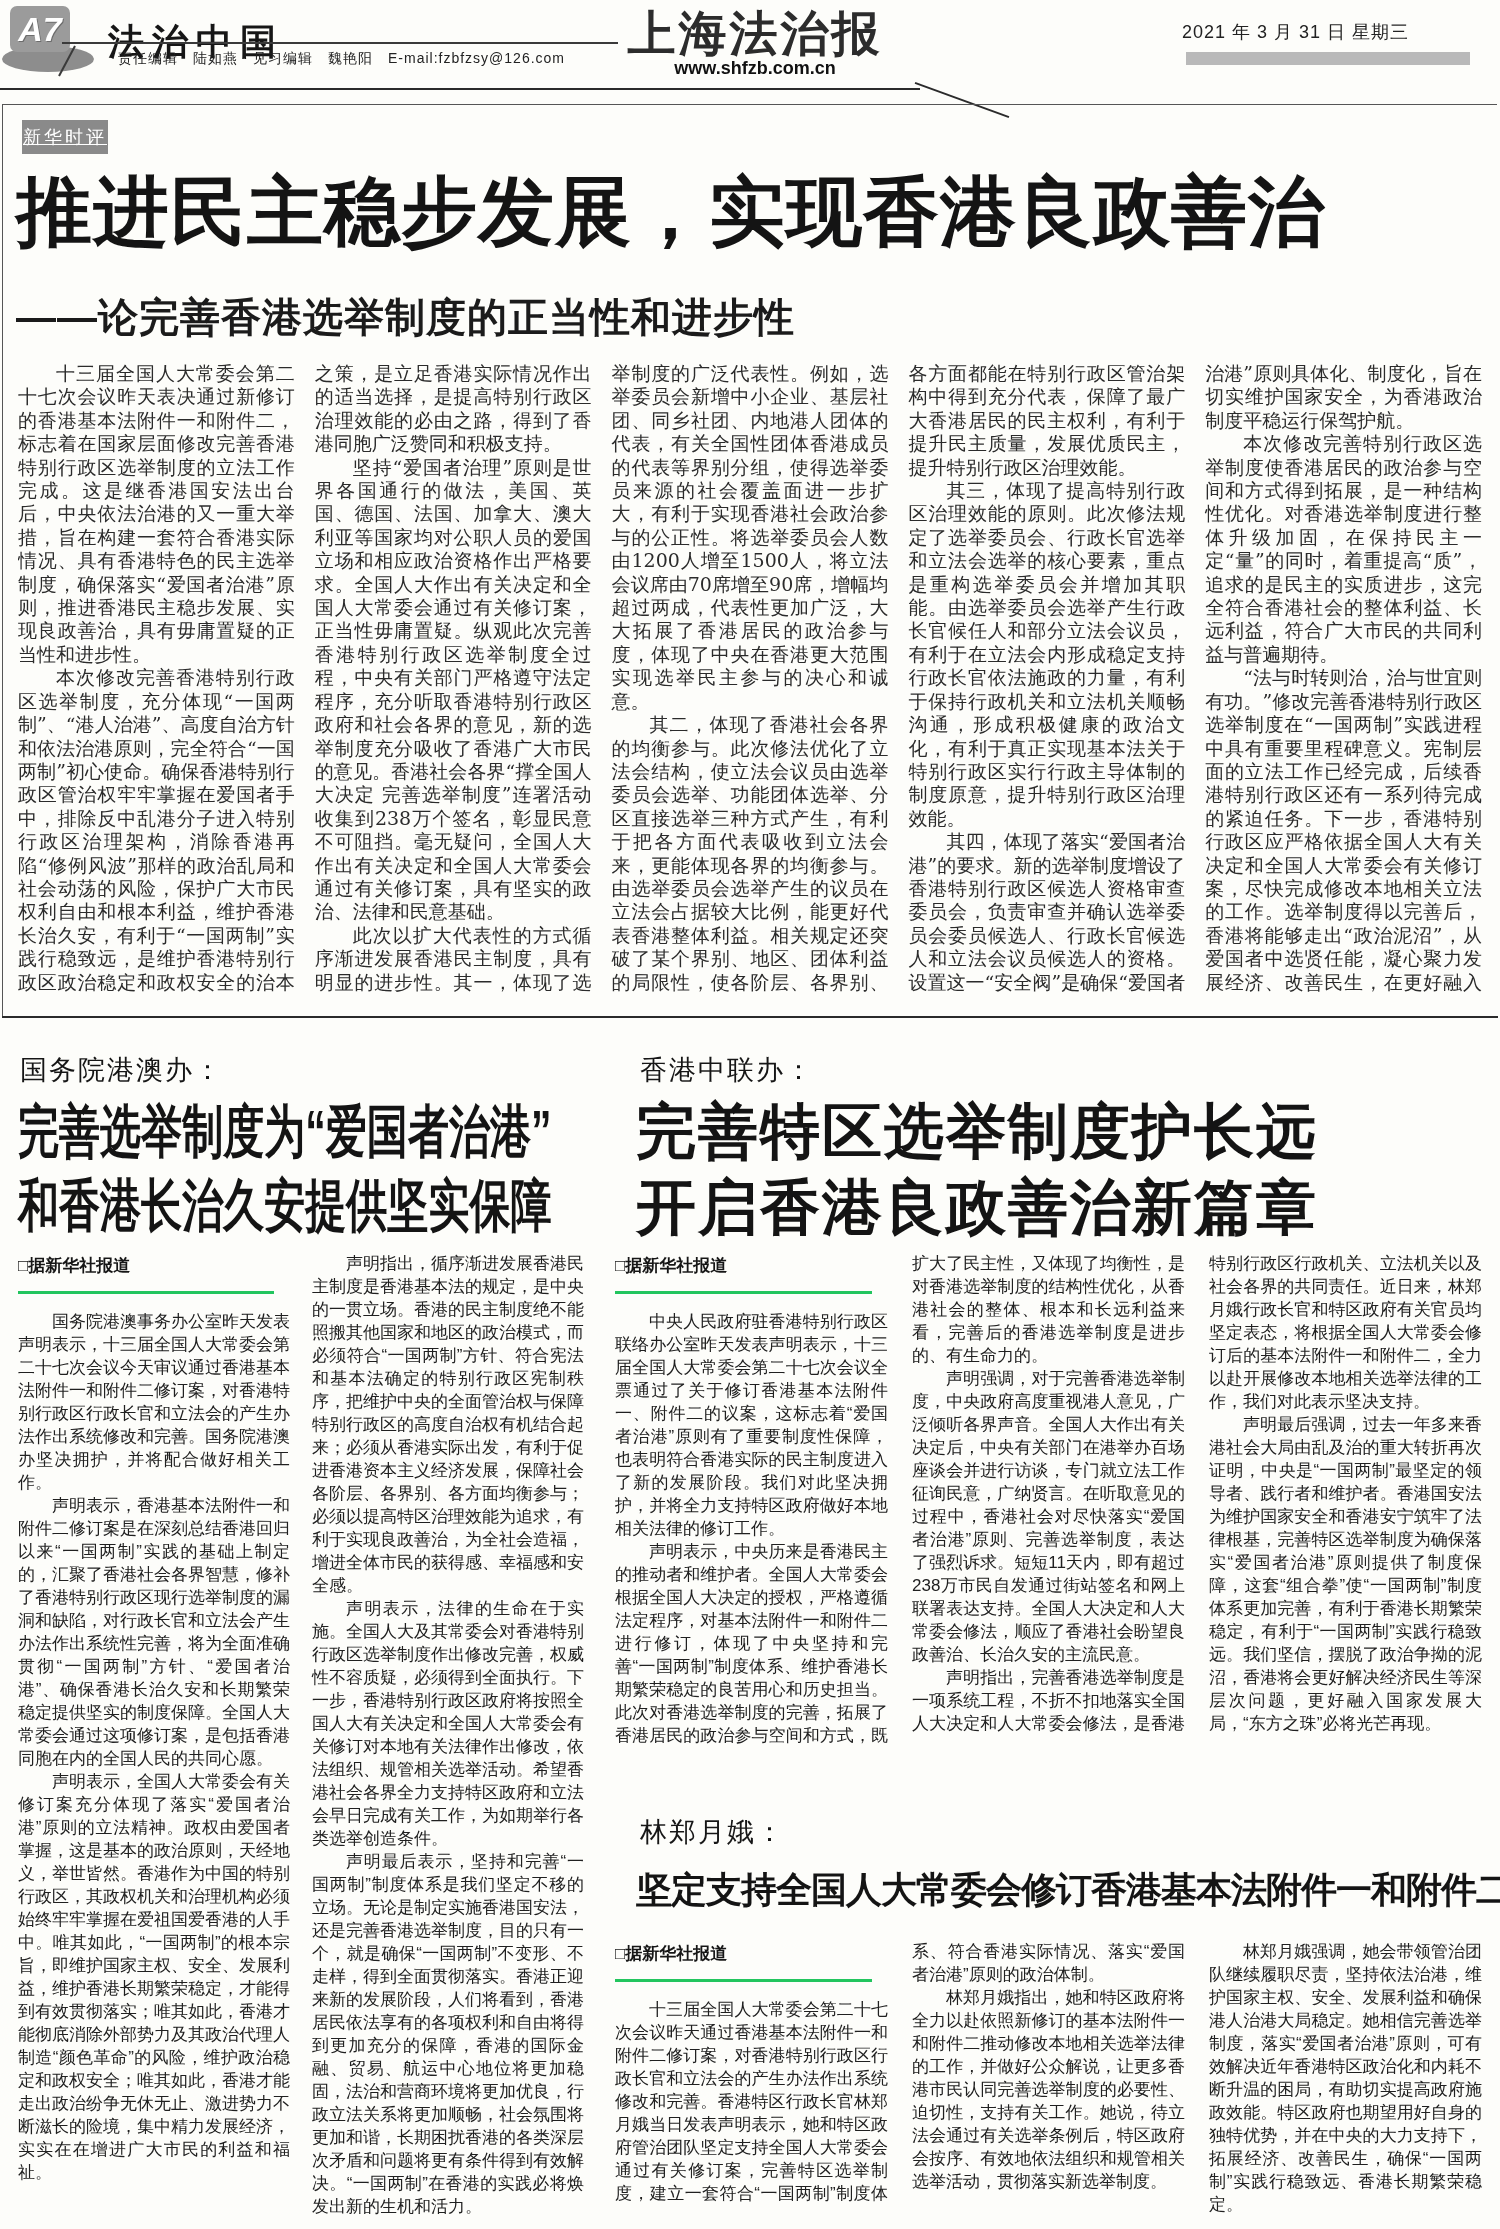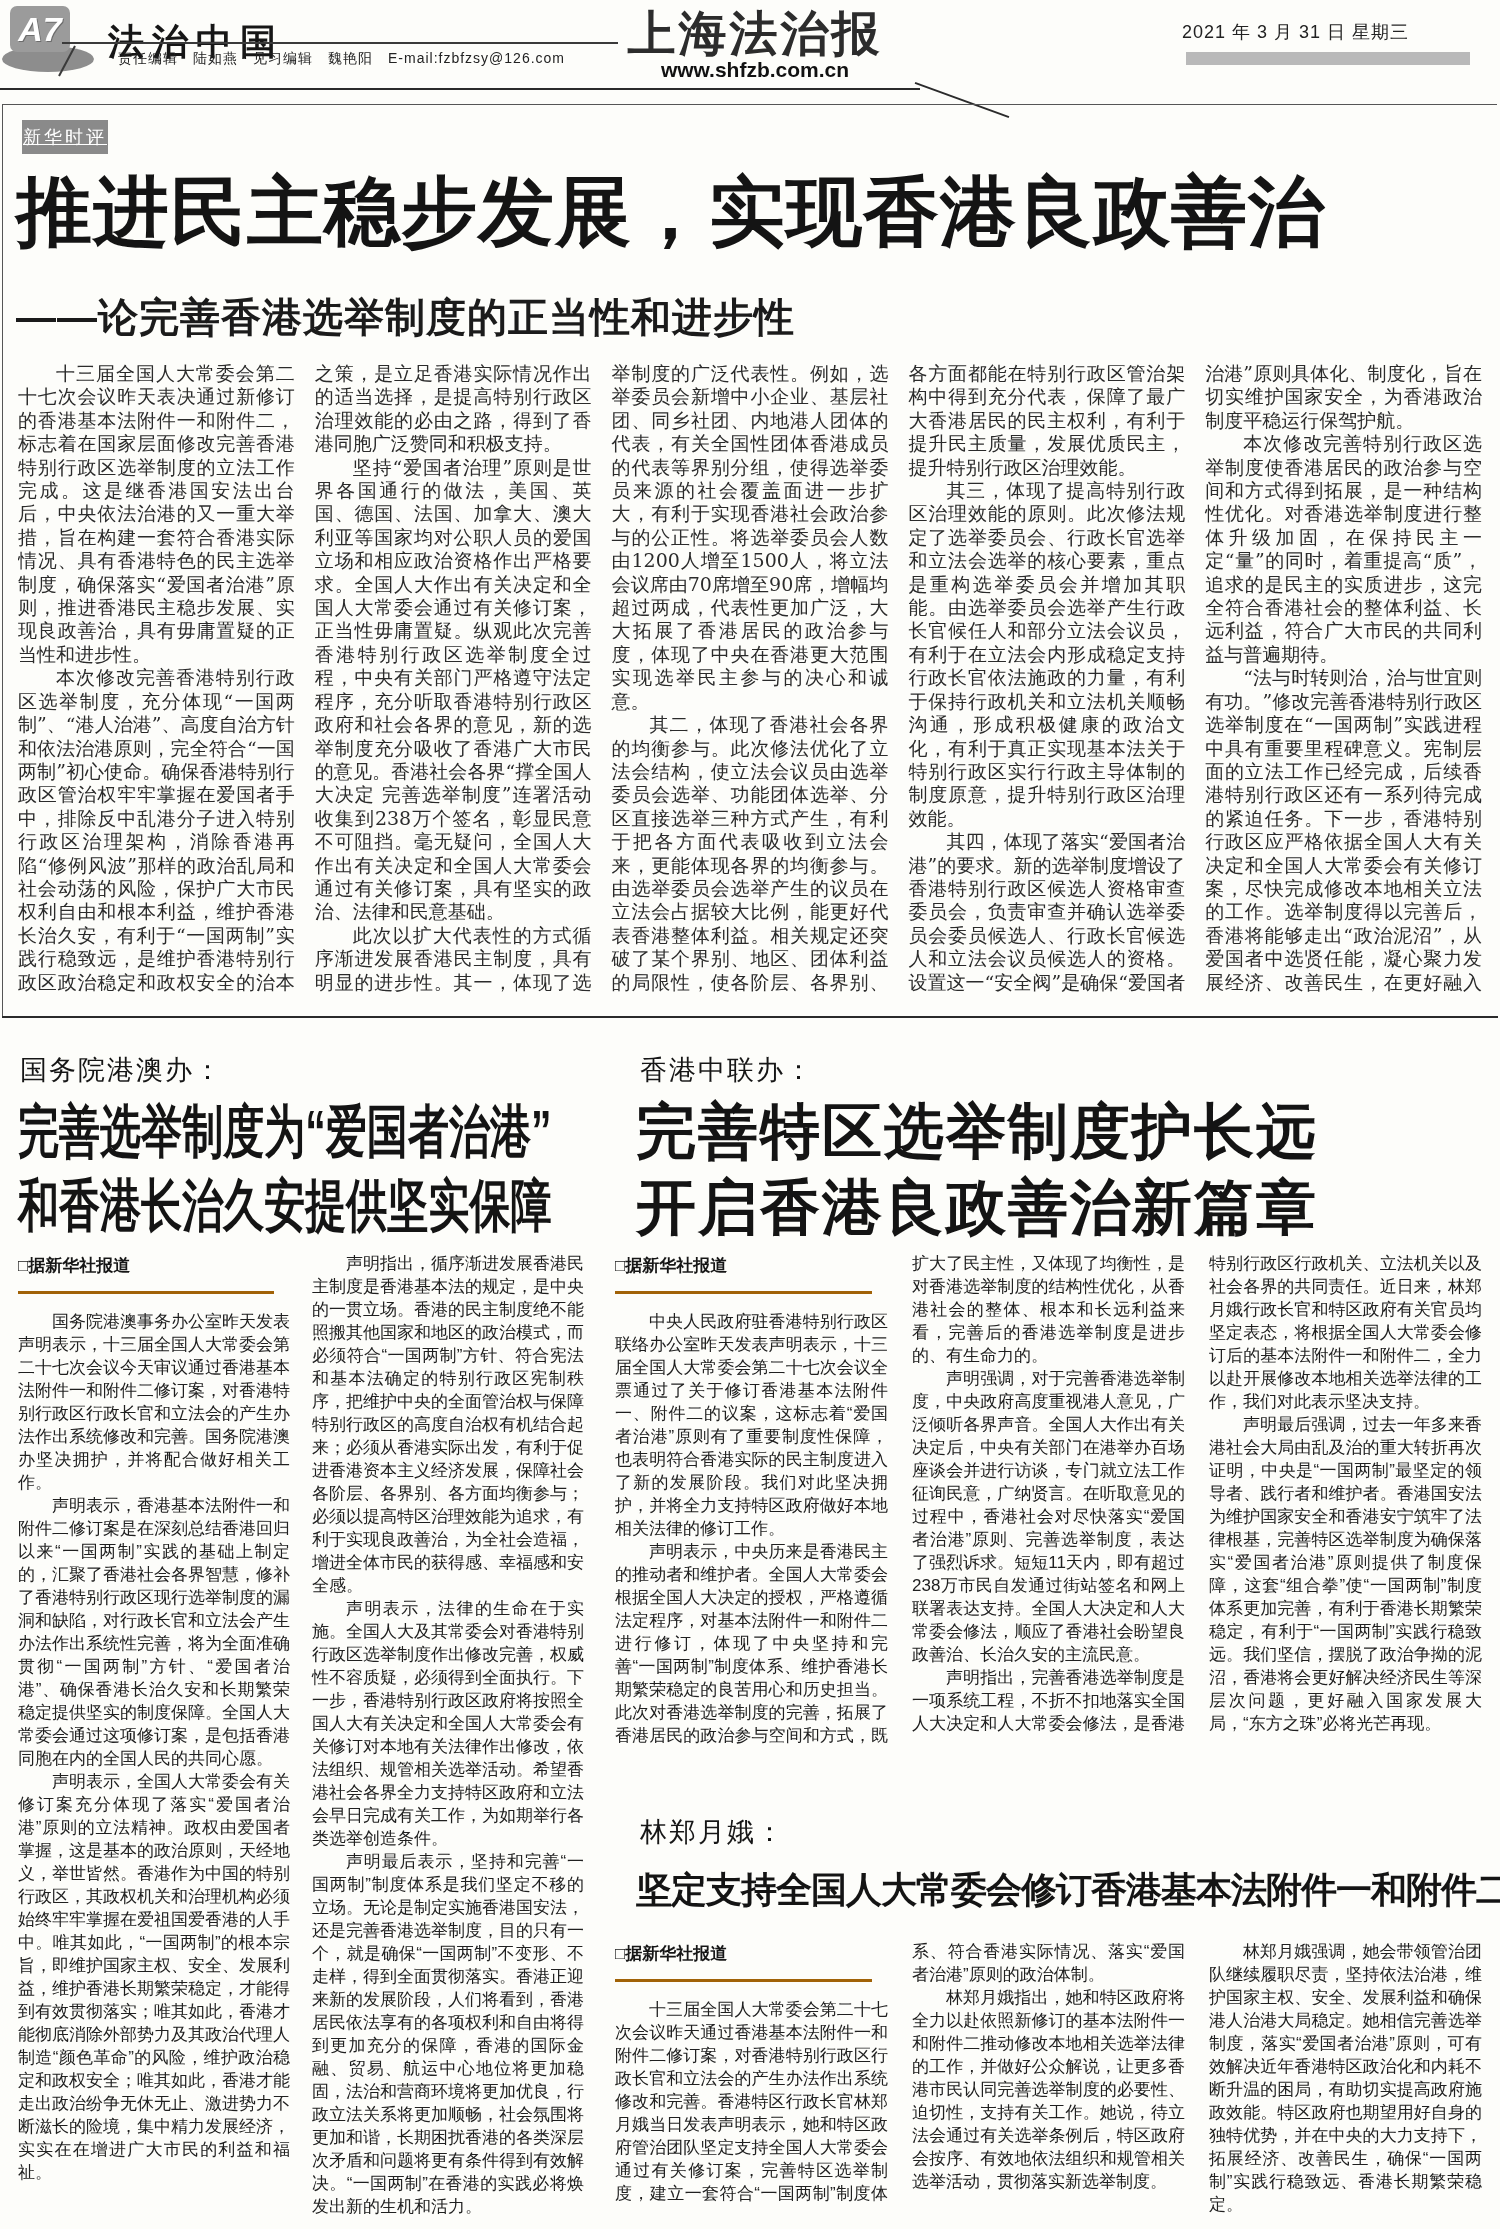--- a/index.html
+++ b/index.html
@@ -11,21 +11,21 @@
   .a7-badge{left:10px;top:6px;width:60px;height:46px;background:#9b9b9b;border-radius:7px;
             color:#fff;font-weight:bold;font-style:italic;font-size:34px;line-height:46px;
             text-align:center;text-shadow:1px 1px 0 #6d6d6d;}
   .section-title{left:108px;top:18px;font-size:36px;font-weight:900;letter-spacing:8px;color:#161616;}
   .hdr-subrule{left:62px;top:42px;width:556px;height:2px;background:#3a3a3a;}
   .hdr-diag-small{left:66px;top:44px;width:2px;height:34px;background:#3a3a3a;transform:rotate(28deg);}
   .editors{left:118px;top:50px;font-size:14px;color:#222;letter-spacing:1px;}
   .masthead{left:600px;top:2px;width:310px;text-align:center;
             font-family:"DejaVu Serif","Liberation Serif",serif;font-weight:900;
             font-size:48px;letter-spacing:3px;color:#2c2c2c;}
-  .website{left:600px;top:58px;width:310px;text-align:center;font-weight:bold;font-size:21px;color:#111;}
+  .website{left:600px;top:58px;width:310px;text-align:center;font-weight:bold;font-size:18px;color:#111;}
   .issue-date{left:1182px;top:20px;font-size:18px;color:#222;letter-spacing:1px;}
   .date-bar{left:1186px;top:52px;width:284px;height:13px;background:#b9b9b9;}
   .hdr-rule{left:0px;top:88px;width:920px;height:2px;background:#2b2b2b;}
   .hdr-rule-diag{left:912px;top:99px;width:100px;height:2px;background:#2b2b2b;transform:rotate(20deg);}
   
   .lead-frame{left:2px;top:104px;width:1494px;height:912px;border-left:1px solid #555;border-top:1px solid #555;}
   .xinhua-badge{left:22px;top:120px;width:86px;height:34px;background:#8a8a8a;color:#fff;
                 font-size:18px;letter-spacing:3px;text-align:center;line-height:34px;text-decoration:underline;}
   .lead-headline{left:16px;top:162px;width:1470px;font-size:76px;font-weight:900;color:#141414;
                  letter-spacing:1px;white-space:nowrap;font-family:"Liberation Sans",sans-serif;}
@@ -36,21 +36,21 @@
              font-size:19px;line-height:23.4px;color:#2b2b2b;}
   .lead-body p{margin:0;text-indent:2em;}
   .tier-divider{left:2px;top:1016px;width:1496px;height:2px;background:#2b2b2b;}
   
   .kicker{font-size:27px;color:#161616;letter-spacing:2px;}
   .hl-left{font-size:57px;font-weight:900;color:#141414;white-space:nowrap;
            transform:scaleX(0.72);transform-origin:left top;}
   .hl-mid{font-size:60px;font-weight:900;color:#141414;white-space:nowrap;letter-spacing:2px;}
   .hl-lam{font-size:36px;font-weight:900;color:#141414;white-space:nowrap;letter-spacing:-1px;}
   .byline{font-size:17px;font-weight:bold;color:#161616;text-indent:0 !important;
-          border-bottom:3px solid #a16207;padding:2px 0 14px 0;margin:0 6px 16px 0 !important;width:94%;}
+          border-bottom:3px solid #22c55e;padding:2px 0 14px 0;margin:0 6px 16px 0 !important;width:94%;}
   .news-body{text-align:justify;overflow:hidden;font-size:17px;line-height:23px;color:#202020;
              font-family:"Liberation Sans","DejaVu Sans",sans-serif;}
   .news-body p{margin:0;text-indent:2em;}
   .cols2{column-count:2;column-gap:22px;}
   .cols3{column-count:3;column-gap:24px;}
 </style>
 </head>
 <body>
 
 <div class="page">

